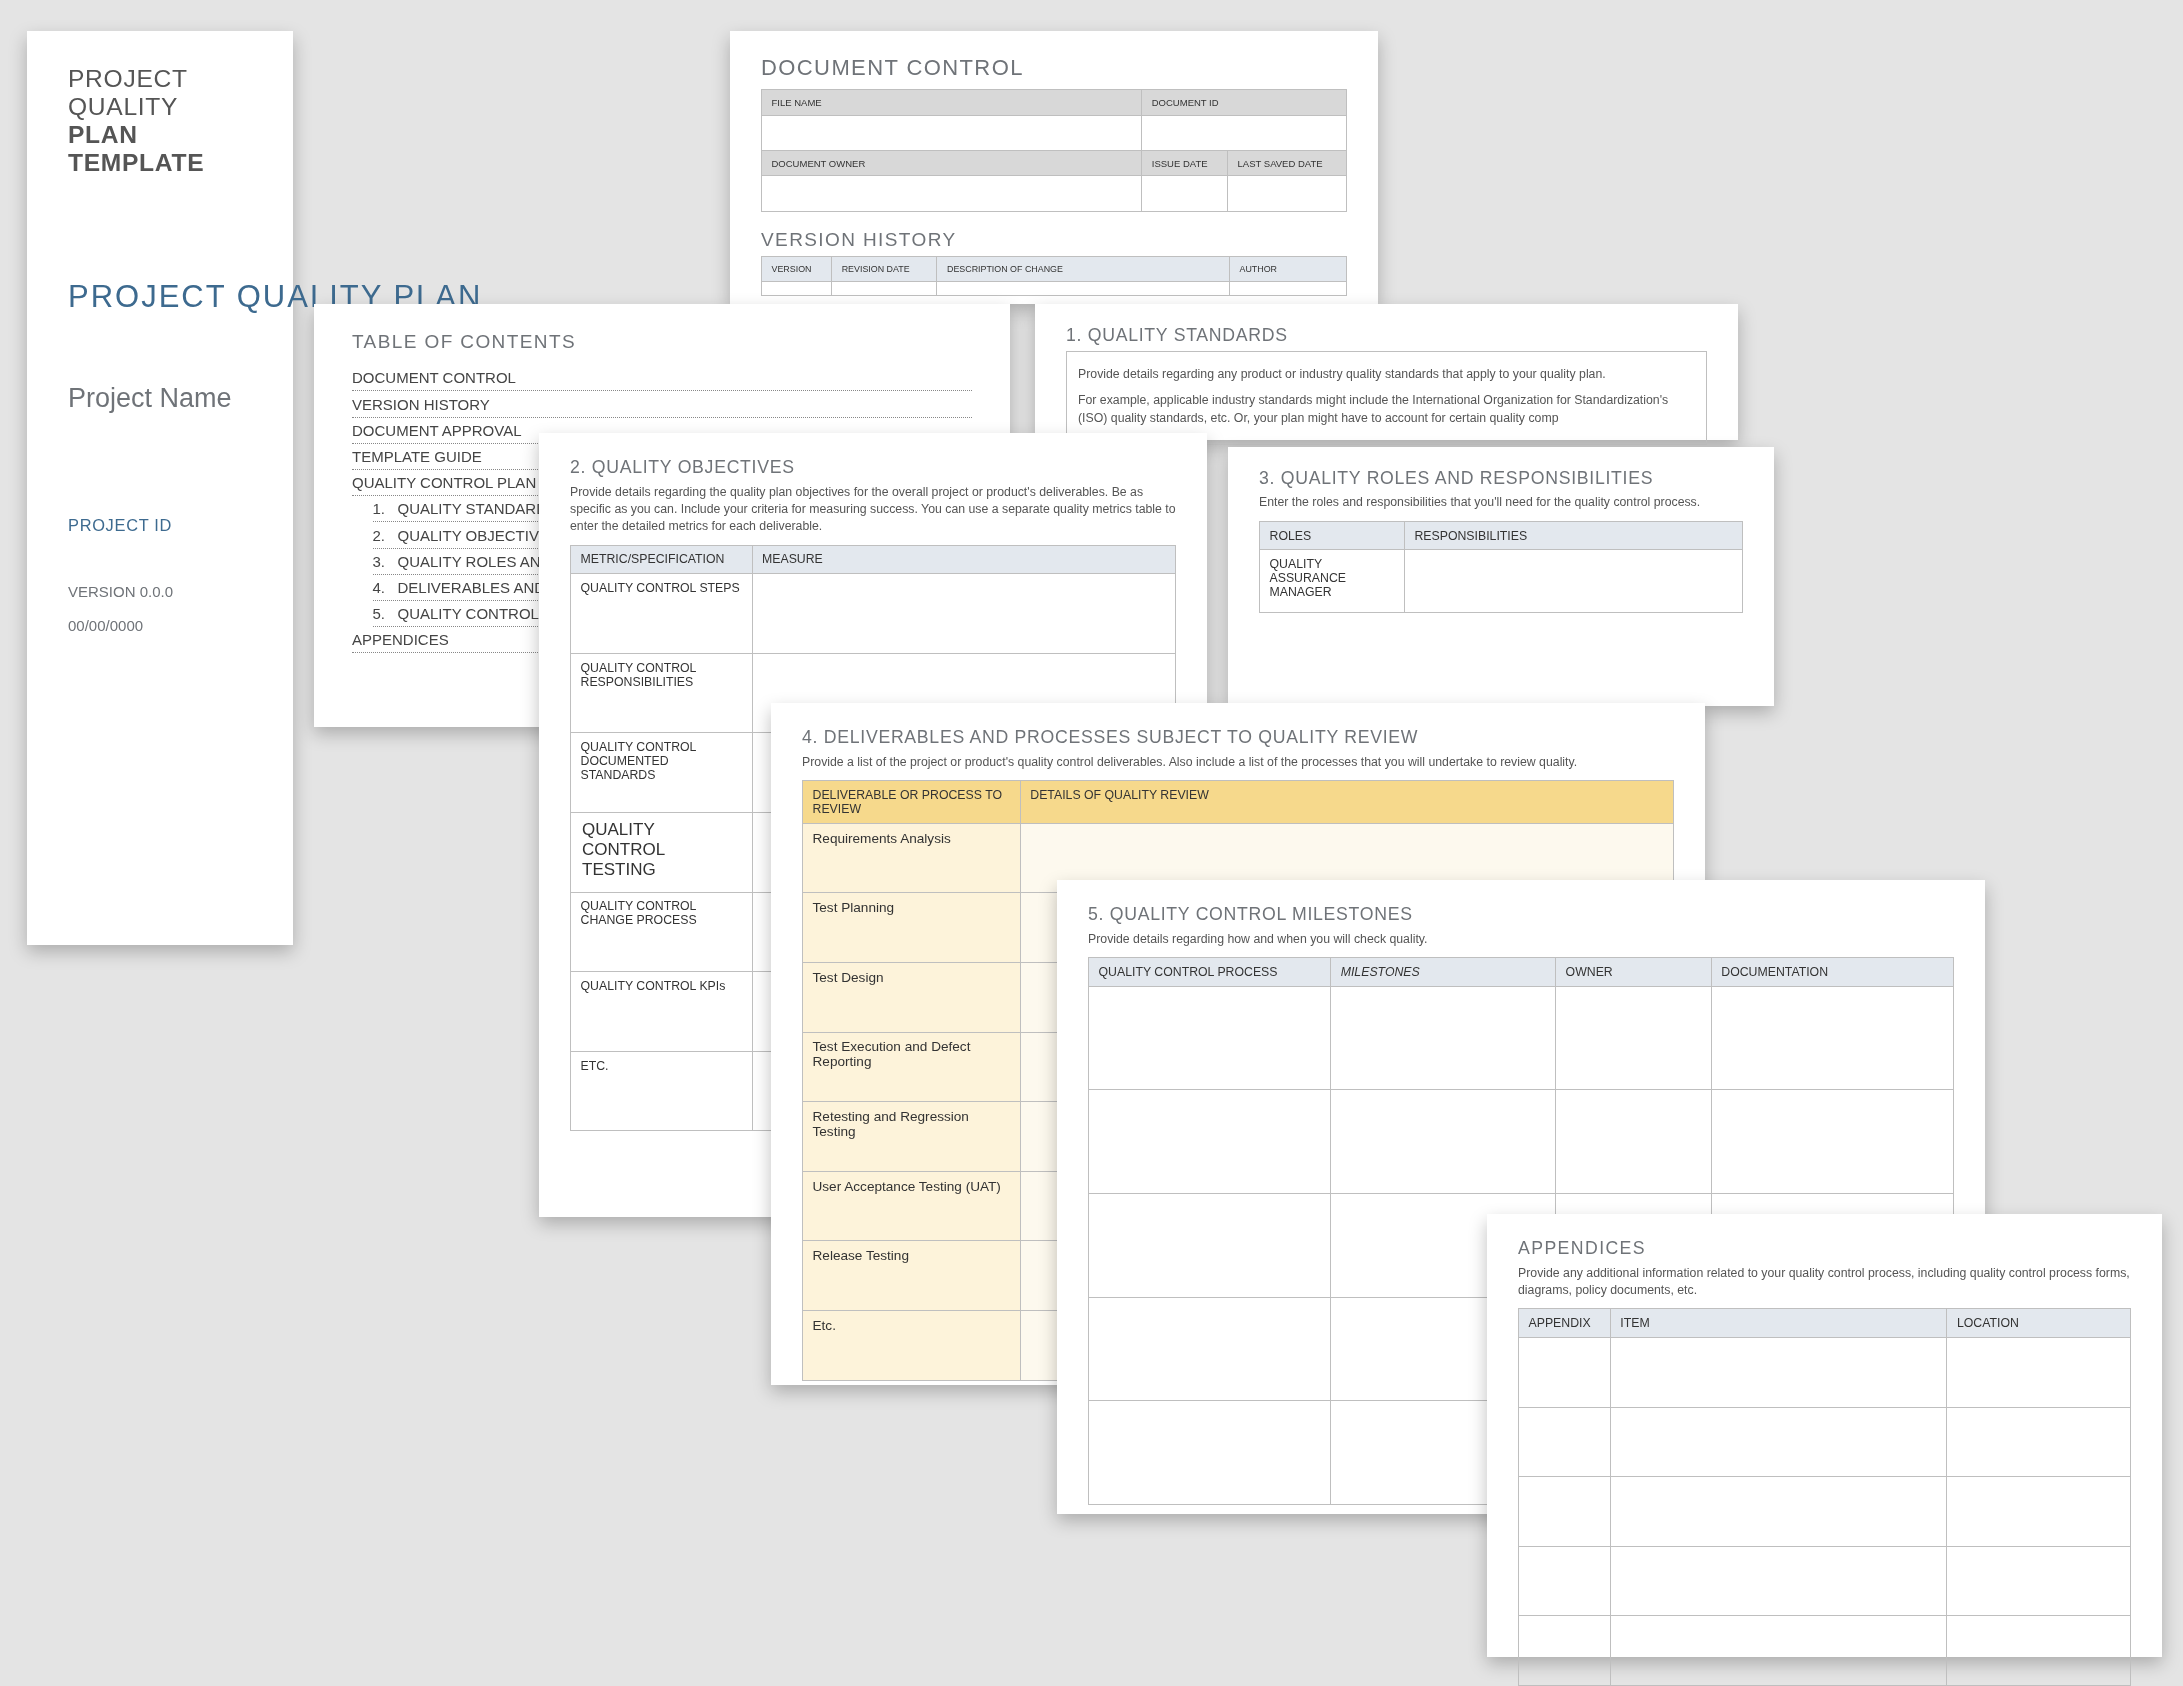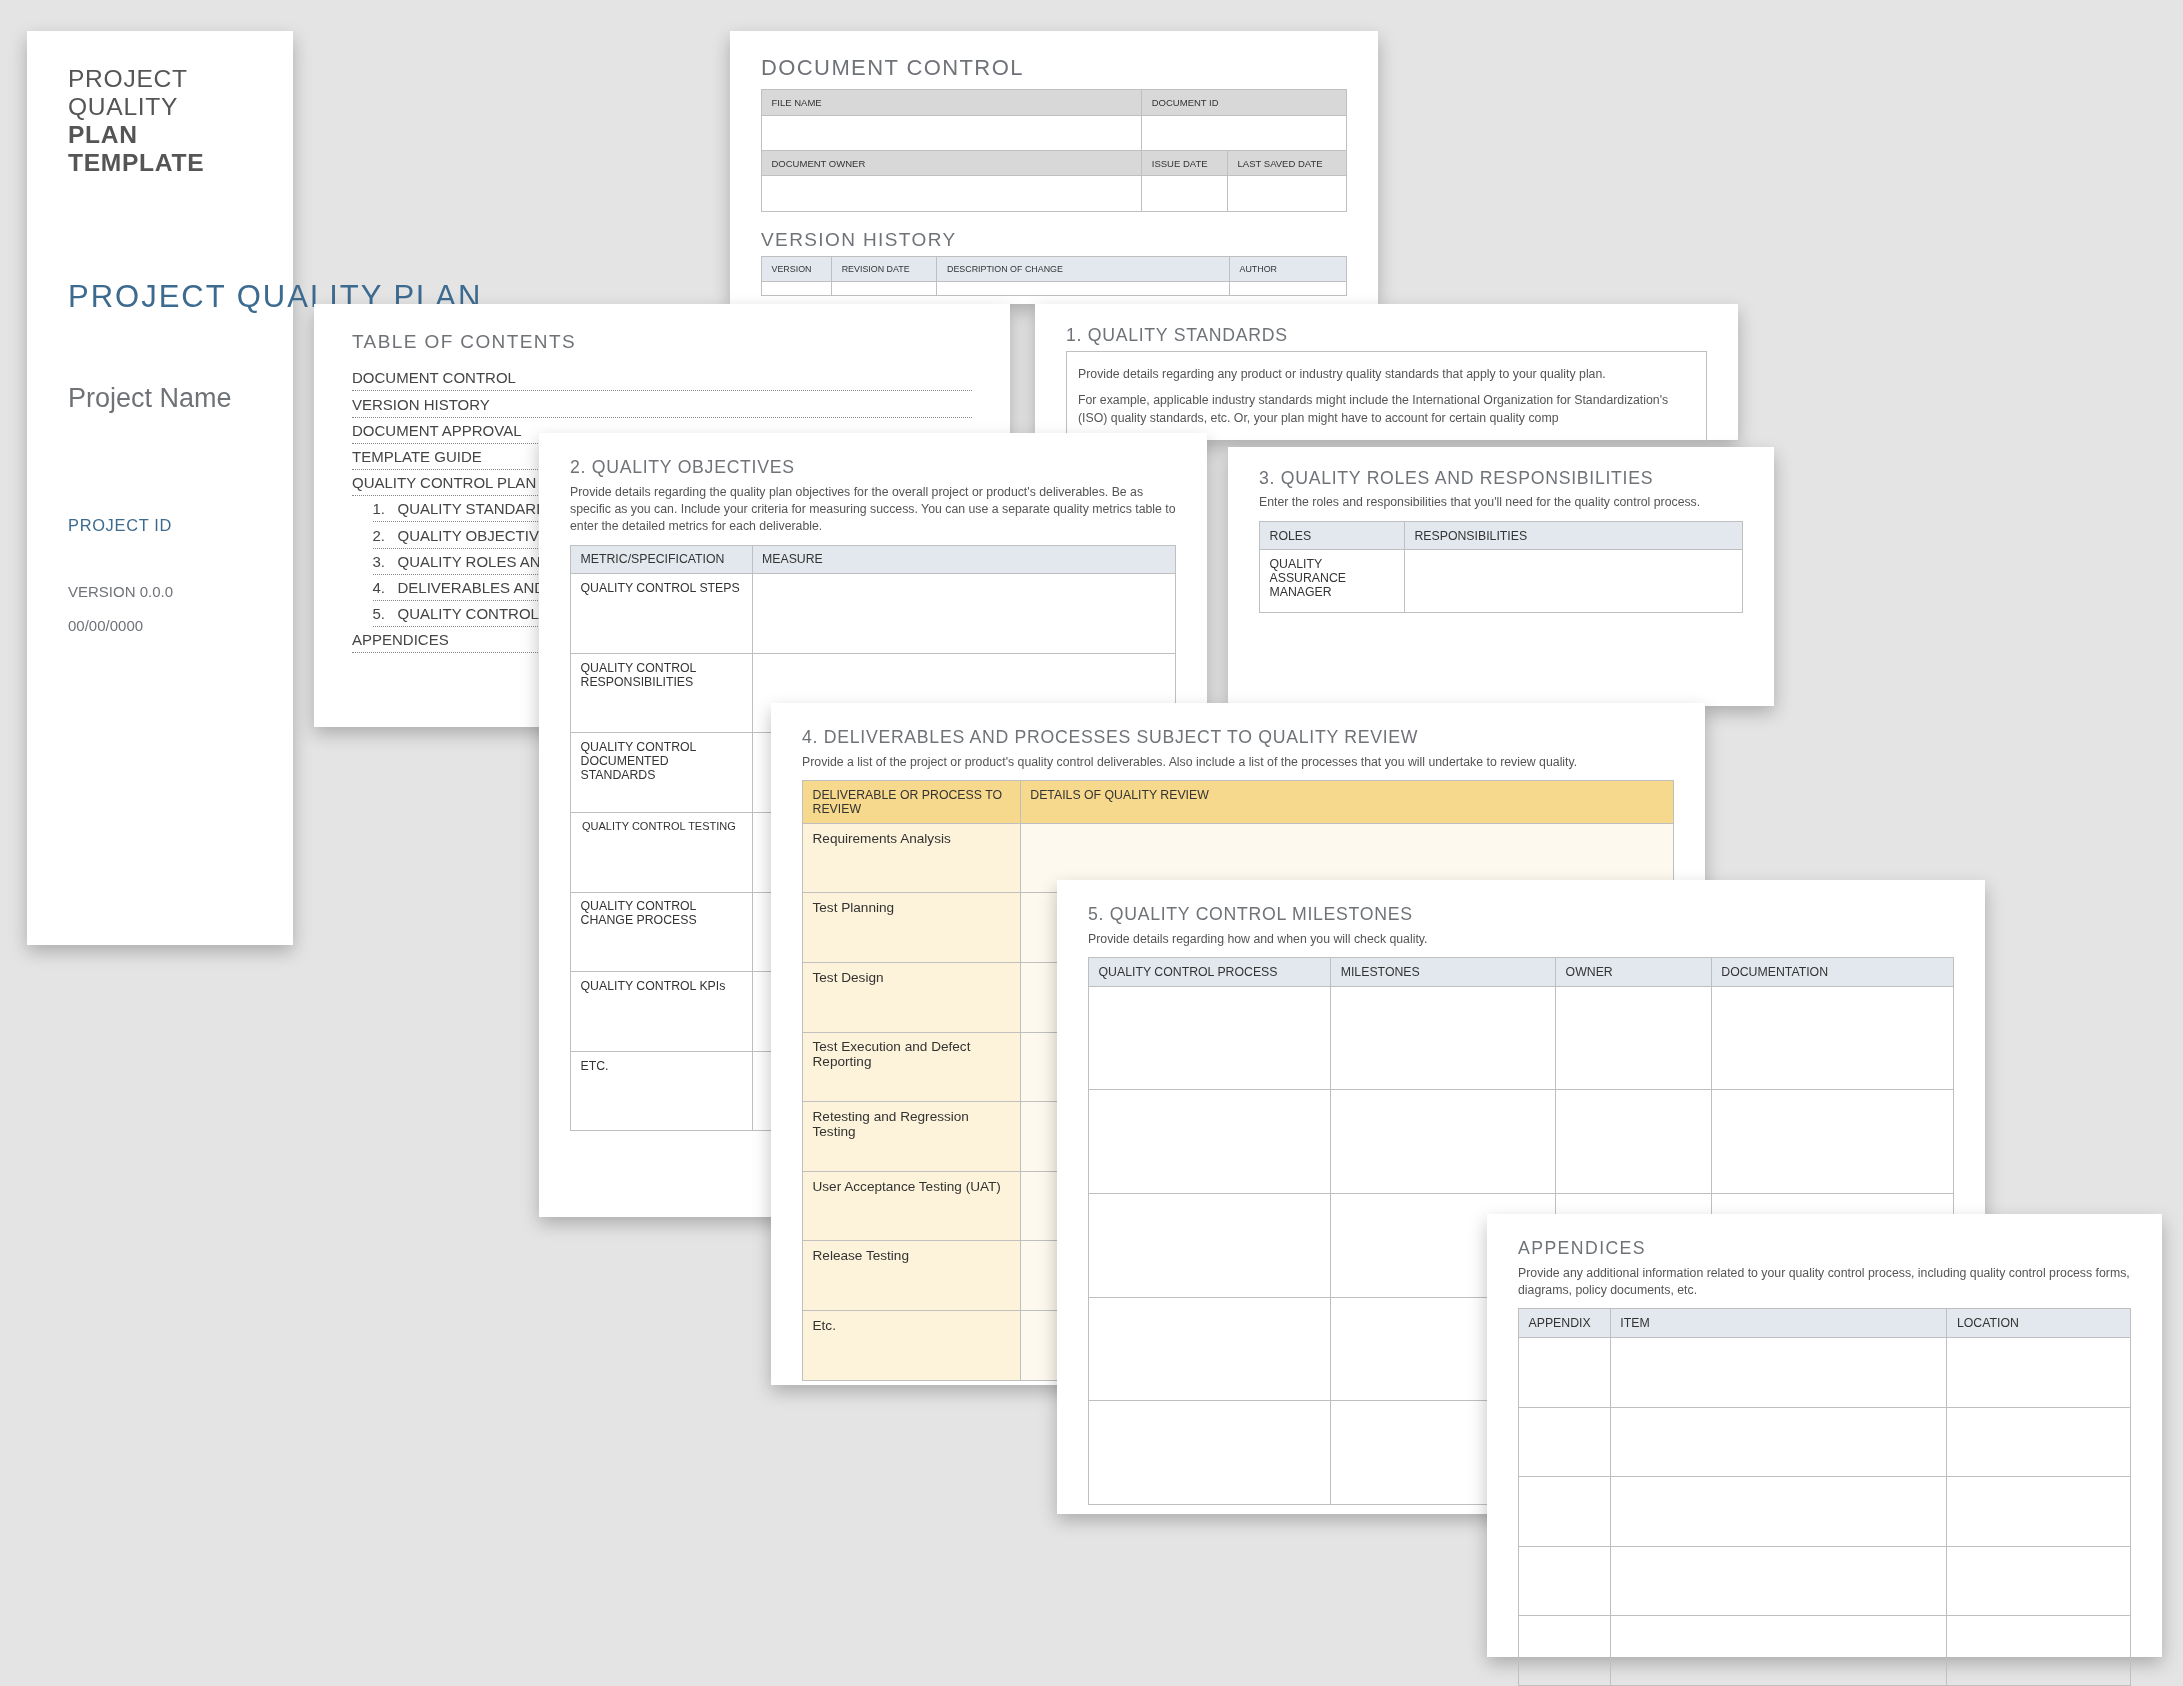--- a/index.html
+++ b/index.html
@@ -128,21 +128,21 @@
           </tr>
       <tr>
             <td style="font-size:12.3px;height:65px;">QUALITY CONTROL RESPONSIBILITIES</td>
             <td></td>
           </tr>
       <tr>
             <td style="font-size:12.3px;height:65px;">QUALITY CONTROL DOCUMENTED STANDARDS</td>
             <td></td>
           </tr>
       <tr>
-            <td style="font-size:11px;height:65px;padding-left:11px;">QUALITY CONTROL TESTING</td>
+            <td style="font-size:17px;height:65px;padding-left:11px;">QUALITY CONTROL TESTING</td>
             <td></td>
           </tr>
       <tr>
             <td style="font-size:12.3px;height:65px;">QUALITY CONTROL CHANGE PROCESS</td>
             <td></td>
           </tr>
       <tr>
             <td style="font-size:12.3px;height:65px;">QUALITY CONTROL KPIs</td>
             <td></td>
           </tr>
@@ -199,21 +199,21 @@
       </table>
   </div>
 
   <div class="page" style="left:1057px;top:880px;width:928px;height:634px;padding:24px 31px;">
     <h2 class="sec">5.  QUALITY CONTROL MILESTONES</h2>
     <div class="small">Provide details regarding how and when you will check quality.</div>
     <table>
       <tbody>
           <tr>
         <th style="width:28%;">QUALITY CONTROL PROCESS</th>
-        <th style="width:26%;">MILESTONES</th>
+        <th style="width:26%;font-style:italic;">MILESTONES</th>
         <th style="width:18%;">OWNER</th>
         <th>DOCUMENTATION</th>
       </tr>
       <tr>
             <td style="height:89px;"></td>
             <td></td>
             <td></td>
             <td></td>
           </tr>
       <tr>

